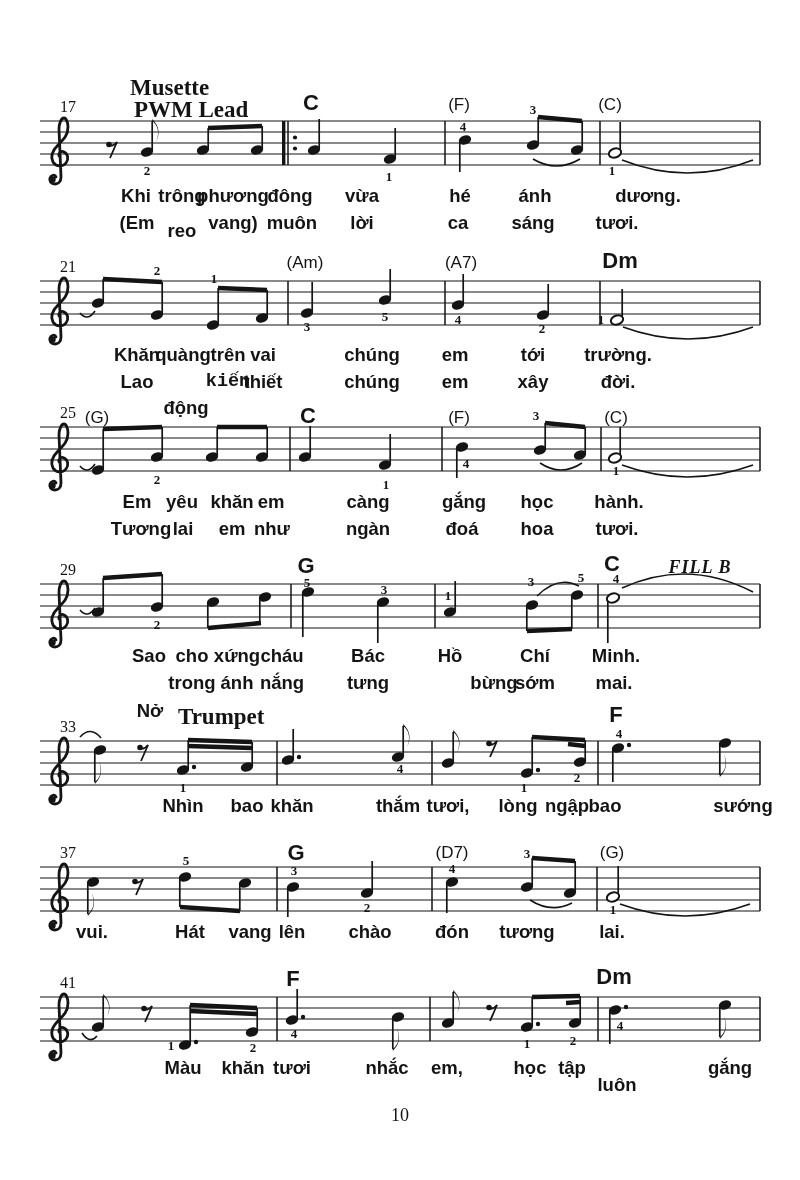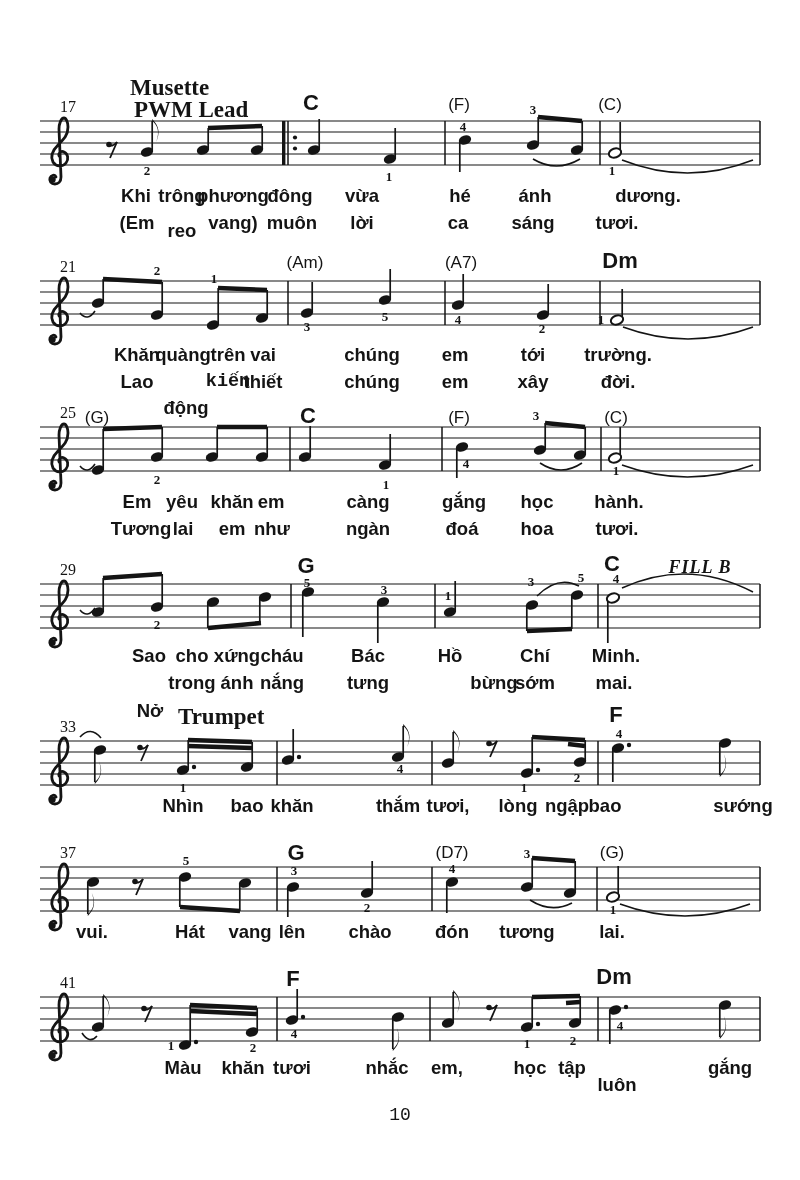--- a/index.html
+++ b/index.html
@@ -8,21 +8,21 @@
   #score{position:absolute;left:0;top:0;}
   .txt{position:absolute;white-space:nowrap;}
   .center{transform:translateX(-50%);}
   .chord-b{font-family:"Liberation Sans",sans-serif;font-weight:bold;font-size:22px;}
   .chord-p{font-family:"Liberation Sans",sans-serif;font-size:17px;}
   .inst{font-family:"Liberation Serif",serif;font-weight:bold;font-size:23px;text-align:center;}
   .fill{font-family:"Liberation Serif",serif;font-weight:bold;font-style:italic;font-size:18px;letter-spacing:1px;}
   .mnum{font-family:"Liberation Serif",serif;font-size:16px;}
   .fing{font-family:"Liberation Serif",serif;font-weight:bold;font-size:13px;}
   .lyr{font-family:"Liberation Sans",sans-serif;font-weight:bold;font-size:18.5px;}
-  .pgnum{font-family:Liberation Mono, monospace;font-size:18px;}
+  .pgnum{font-family:Liberation Serif, serif;font-size:18px;}
 </style>
 </head>
 <body>
 
 <div id="page">
   <svg id="score" width="800" height="1180" viewBox="0 0 800 1180">
       <line x1="40" y1="121" x2="760" y2="121" stroke="#141414" stroke-width="1.2"></line>
       <line x1="40" y1="132" x2="760" y2="132" stroke="#141414" stroke-width="1.2"></line>
       <line x1="40" y1="143" x2="760" y2="143" stroke="#141414" stroke-width="1.2"></line>
       <line x1="40" y1="154" x2="760" y2="154" stroke="#141414" stroke-width="1.2"></line>

